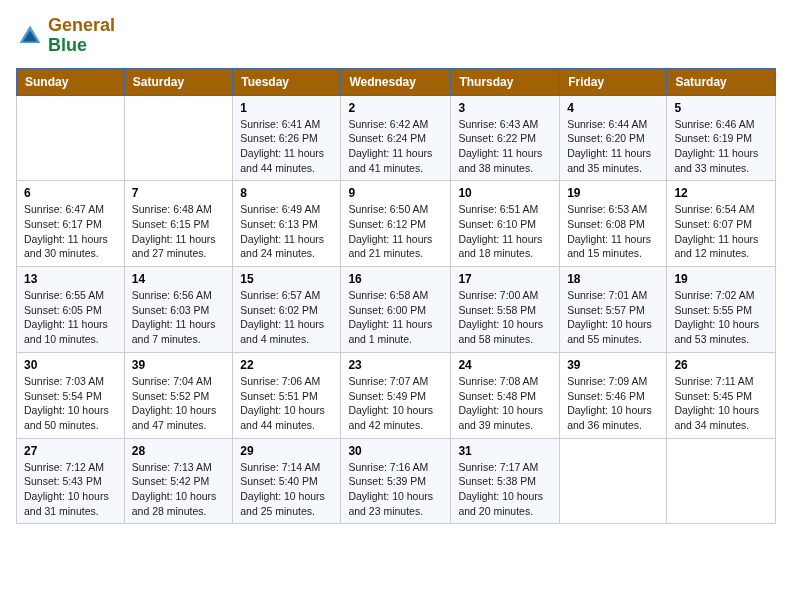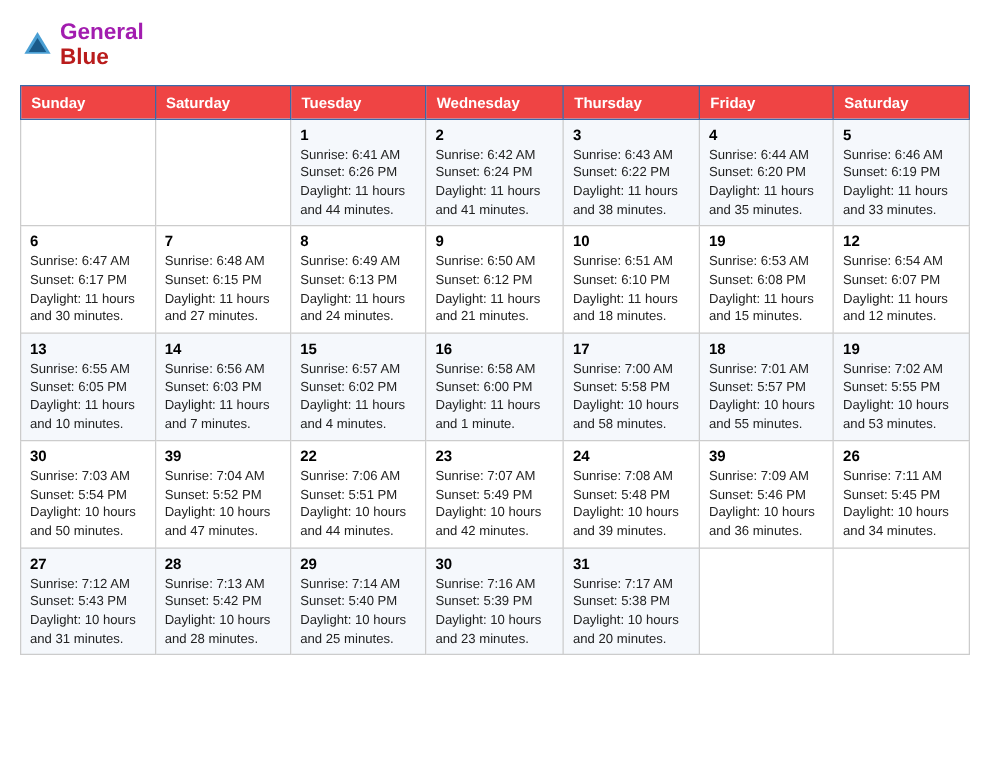--- a/index.html
+++ b/index.html
@@ -21,21 +21,21 @@
       align-items: center;
       gap: 4px;
     }
     .logo-text {
       font-size: 18px;
       font-weight: bold;
       color: #1a3a5c;
       line-height: 1.1;
     }
     .logo-text span {
-      color: #a21caf;
+      color: #a16207;
     }
     .logo-icon {
       width: 28px;
       height: 28px;
     }
     .title-block {
       text-align: right;
     }
     .month-title {
       font-size: 36px;
@@ -46,21 +46,21 @@
       font-size: 14px;
       color: #333;
       margin-top: 2px;
     }
     table {
       width: 100%;
       border-collapse: collapse;
       font-size: 11px;
     }
     thead th {
-      background: #ef4444;
+      background: #a16207;
       color: #fff;
       font-weight: bold;
       font-size: 12px;
       padding: 6px 8px;
       text-align: left;
       border: 1px solid #3a6aaa;
     }
     tbody td {
       border: 1px solid #ccc;
       padding: 5px 7px;
@@ -91,21 +91,21 @@
 <body>
 
 <div class="header">
   <div class="logo">
     <svg class="logo-icon" viewBox="0 0 40 40">
       <polygon points="20,5 35,30 5,30" fill="#4a9fd4"></polygon>
       <polygon points="20,12 30,28 10,28" fill="#1a5a8a"></polygon>
     </svg>
     <div class="logo-text">
       <div><span>General</span></div>
-      <div style="color:#b91c1c">Blue</div>
+      <div style="color:#15803d">Blue</div>
     </div>
   </div>
   <div class="title-block">
     <div class="month-title"></div>
     <div class="location"></div>
   </div>
 </div>
 
 <table>
   <thead>

